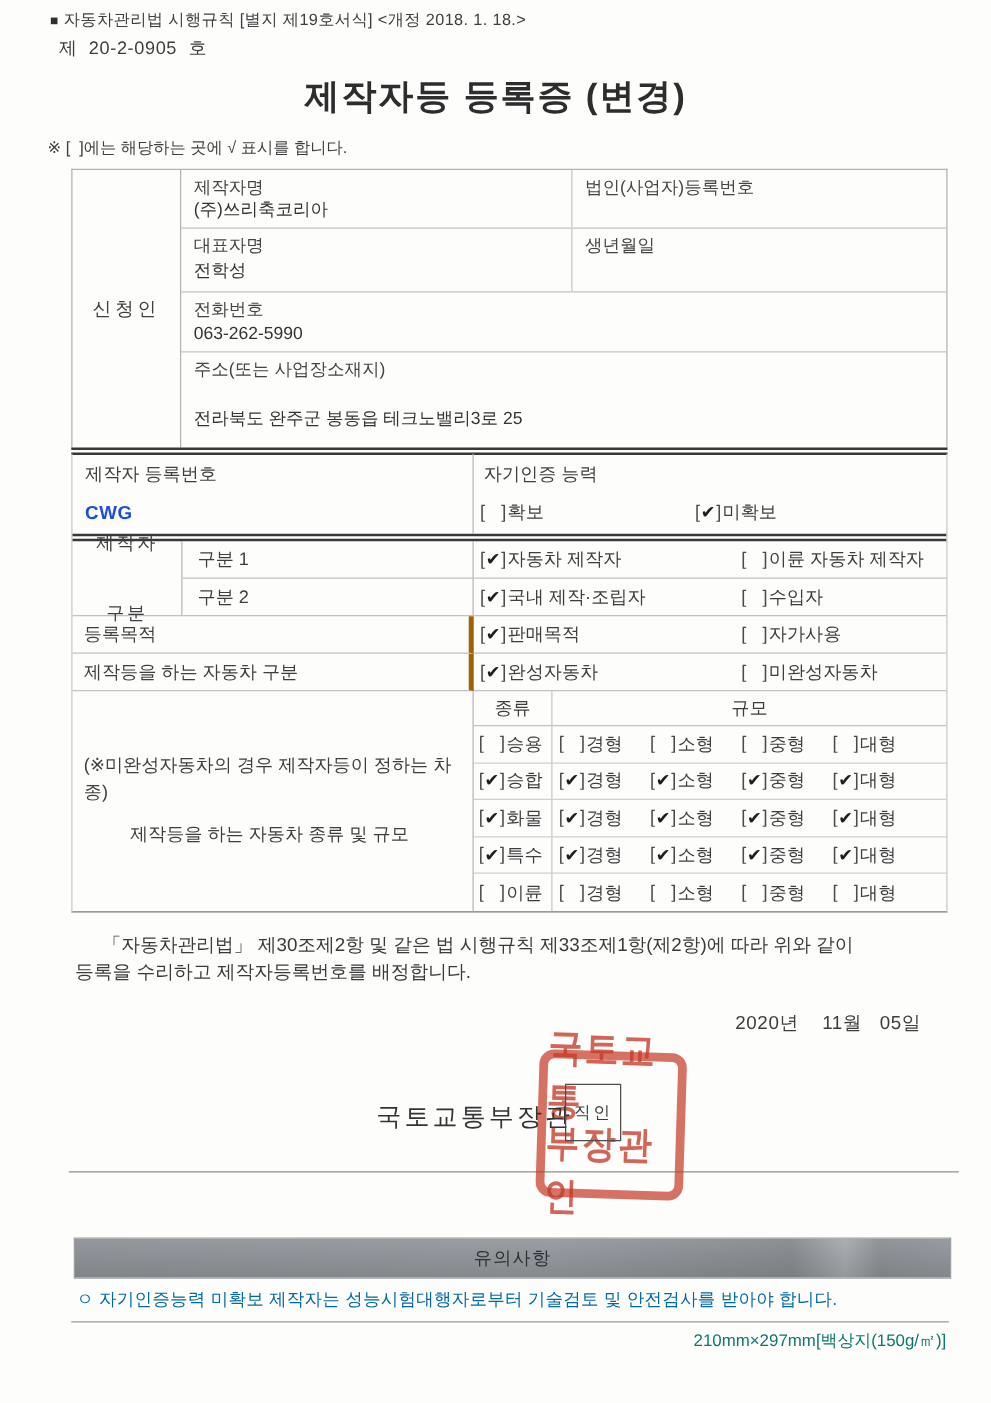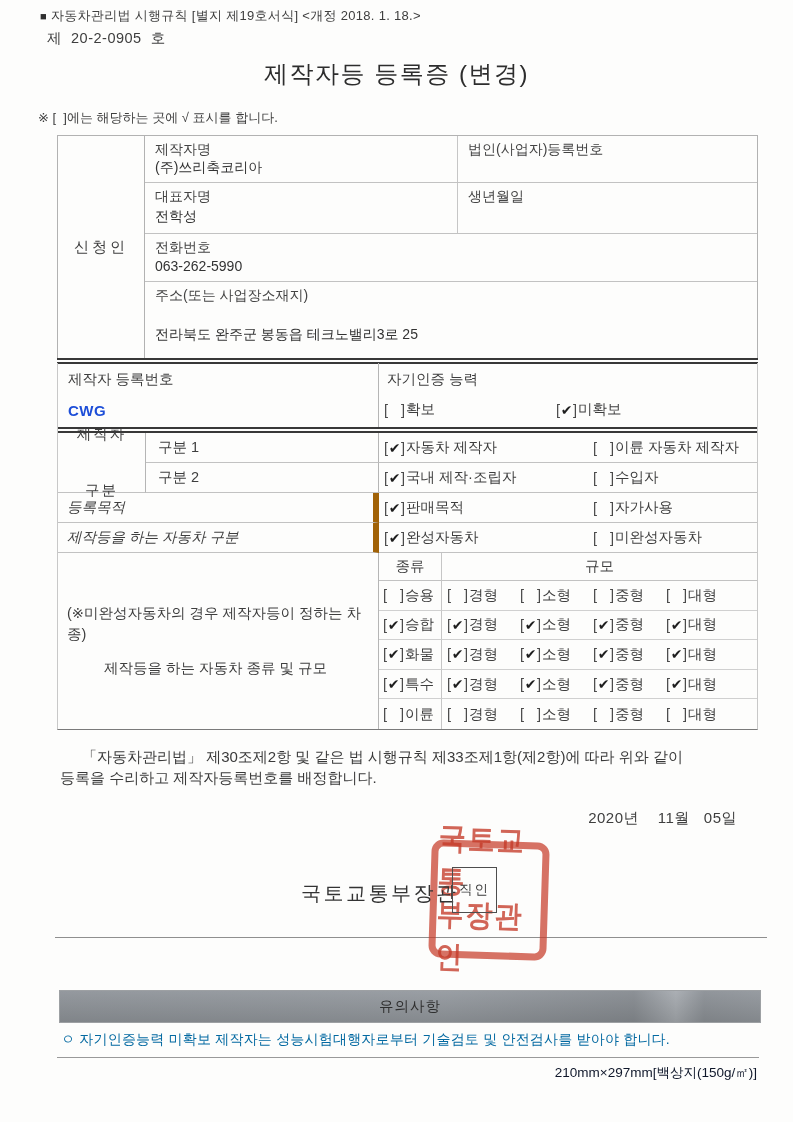--- a/index.html
+++ b/index.html
@@ -3,21 +3,21 @@
 <meta charset="utf-8">
 <style>
   html,body{margin:0;padding:0;background:#ffffff;}
   .page{position:relative;width:793px;height:1122px;background:#fdfdfc;
         font-family:"Liberation Sans","DejaVu Sans",sans-serif;color:#3e3e3e;overflow:hidden;}
   .abs{position:absolute;}
   
   .form-ref{left:40px;top:7px;font-size:13px;letter-spacing:.3px;white-space:pre;}
   .ref-icon{font-size:11px;margin-right:4px;color:#2f2f2f;}
   .doc-no{left:47px;top:29px;font-size:14.5px;letter-spacing:.5px;white-space:pre;}
-  .title{left:0;right:0;top:58px;margin:0;text-align:center;font-size:24px;font-weight:400;
+  .title{left:0;right:0;top:58px;margin:0;text-align:center;font-size:28px;font-weight:700;
          letter-spacing:1.5px;color:#2d2d2d;}
   .check-note{left:38px;top:109px;font-size:13px;white-space:pre;}
   
   .hline-heavy{height:2px;border-top:2px solid #383838;border-bottom:2px solid #383838;}
   
   .t1{left:57px;top:135px;width:701px;height:223px;display:flex;
       border:1px solid #b2b2b2;border-bottom:none;box-sizing:border-box;}
   .t1-left{width:86px;border-right:1px solid #b2b2b2;display:flex;align-items:center;
            justify-content:center;font-size:15px;letter-spacing:3px;}
   .t1-rows{flex:1;display:flex;flex-direction:column;}
@@ -39,21 +39,21 @@
   .regno{font-weight:bold;font-size:15px;color:#1d4ed8;letter-spacing:.5px;}
   .colB{flex:1;padding:7px 0 8px;display:flex;flex-direction:column;justify-content:space-between;font-size:14.5px;}
   .colB .lbl{padding-left:8px;}
   .opts{display:flex;align-items:center;padding-left:5px;}
   .opt1{width:172px;}
   .secB{display:grid;grid-template-columns:88px 233px 1fr;grid-auto-rows:30px;font-size:14.5px;}
   .secB > div{box-sizing:border-box;border-bottom:1px solid #c2c2c2;display:flex;align-items:center;gap:37px;}
   .mk-cell{grid-row:1/3;border-right:1px solid #b5b5b5;flex-direction:column;justify-content:center;
            gap:7px;letter-spacing:2px;}
   .sub-cell{border-right:1px solid #b5b5b5;padding-left:12px;}
-  .lbl-cell{grid-column:1/3;border-right:6px solid #a16207;padding-left:9px;font-style:italic;}
+  .lbl-cell{grid-column:1/3;border-right:4px solid #a16207;padding-left:9px;}
   .opt-cell{padding-left:5px;}
   .secC{display:grid;grid-template-columns:321px 63px 1fr;grid-template-rows:28px repeat(5,29.6px);font-size:14.5px;}
   .secC > div{box-sizing:border-box;display:flex;align-items:center;}
   .big-label{grid-row:1/7;border-right:1px solid #b5b5b5;flex-direction:column;align-items:flex-start;
              justify-content:center;gap:13px;padding:0 14px 0 9px;line-height:1.45;}
   .hdr{justify-content:center;border-bottom:1px solid #c2c2c2;}
   .type-h{border-right:1px solid #c6c6c6;}
   .type-cell{border-right:1px solid #c6c6c6;border-bottom:1px solid #d0d0d0;padding-left:4px;}
   .scale-cell{border-bottom:1px solid #d0d0d0;padding-left:5px;}
   .secC .lastrow{border-bottom:none;}
@@ -77,21 +77,21 @@
         color:rgba(196,58,40,.78);font-weight:bold;}
   .seal div{font-size:27px;letter-spacing:2px;line-height:1.4;transform:scaleY(1.12);}
   .rule-line{left:55px;top:937px;width:712px;border-top:1px solid #8f8f8f;z-index:1;}
   .notice-bar{left:59px;top:990px;width:702px;height:33px;box-sizing:border-box;
         background:linear-gradient(90deg,#bcbfc2 0%,#c3c6c9 55%,#b2b5b8 82%,#d9dbdd 88%,#b8bbbe 92%,#c0c3c6 100%),
                    linear-gradient(180deg,#c9ccd0,#aeb1b4);
         background-blend-mode:multiply;border:1px solid #9da0a3;
         display:flex;align-items:center;justify-content:center;font-size:14.5px;color:#2f2f2f;letter-spacing:1px;}
   .notice-item{left:61px;top:1031px;font-size:14px;color:#0369a1;letter-spacing:.2px;}
   .footer-line{left:57px;top:1057px;width:702px;border-top:1px solid #999;}
-  .paper-spec{right:36px;top:1064px;font-size:13.5px;color:#0f172a;}
+  .paper-spec{right:36px;top:1064px;font-size:13.5px;color:#0f766e;}
 </style>
 </head>
 <body>
 
 <div class="page">
 
   <div class="abs form-ref"><span class="ref-icon">■</span><span>자동차관리법 시행규칙 [별지 제19호서식] &lt;개정 2018. 1. 18.&gt;</span></div>
   <div class="abs doc-no">제  20-2-0905  호</div>
   <h1 class="abs title">제작자등 등록증 (변경)</h1>
   <div class="abs check-note">※ [  ]에는 해당하는 곳에 √ 표시를 합니다.</div>

